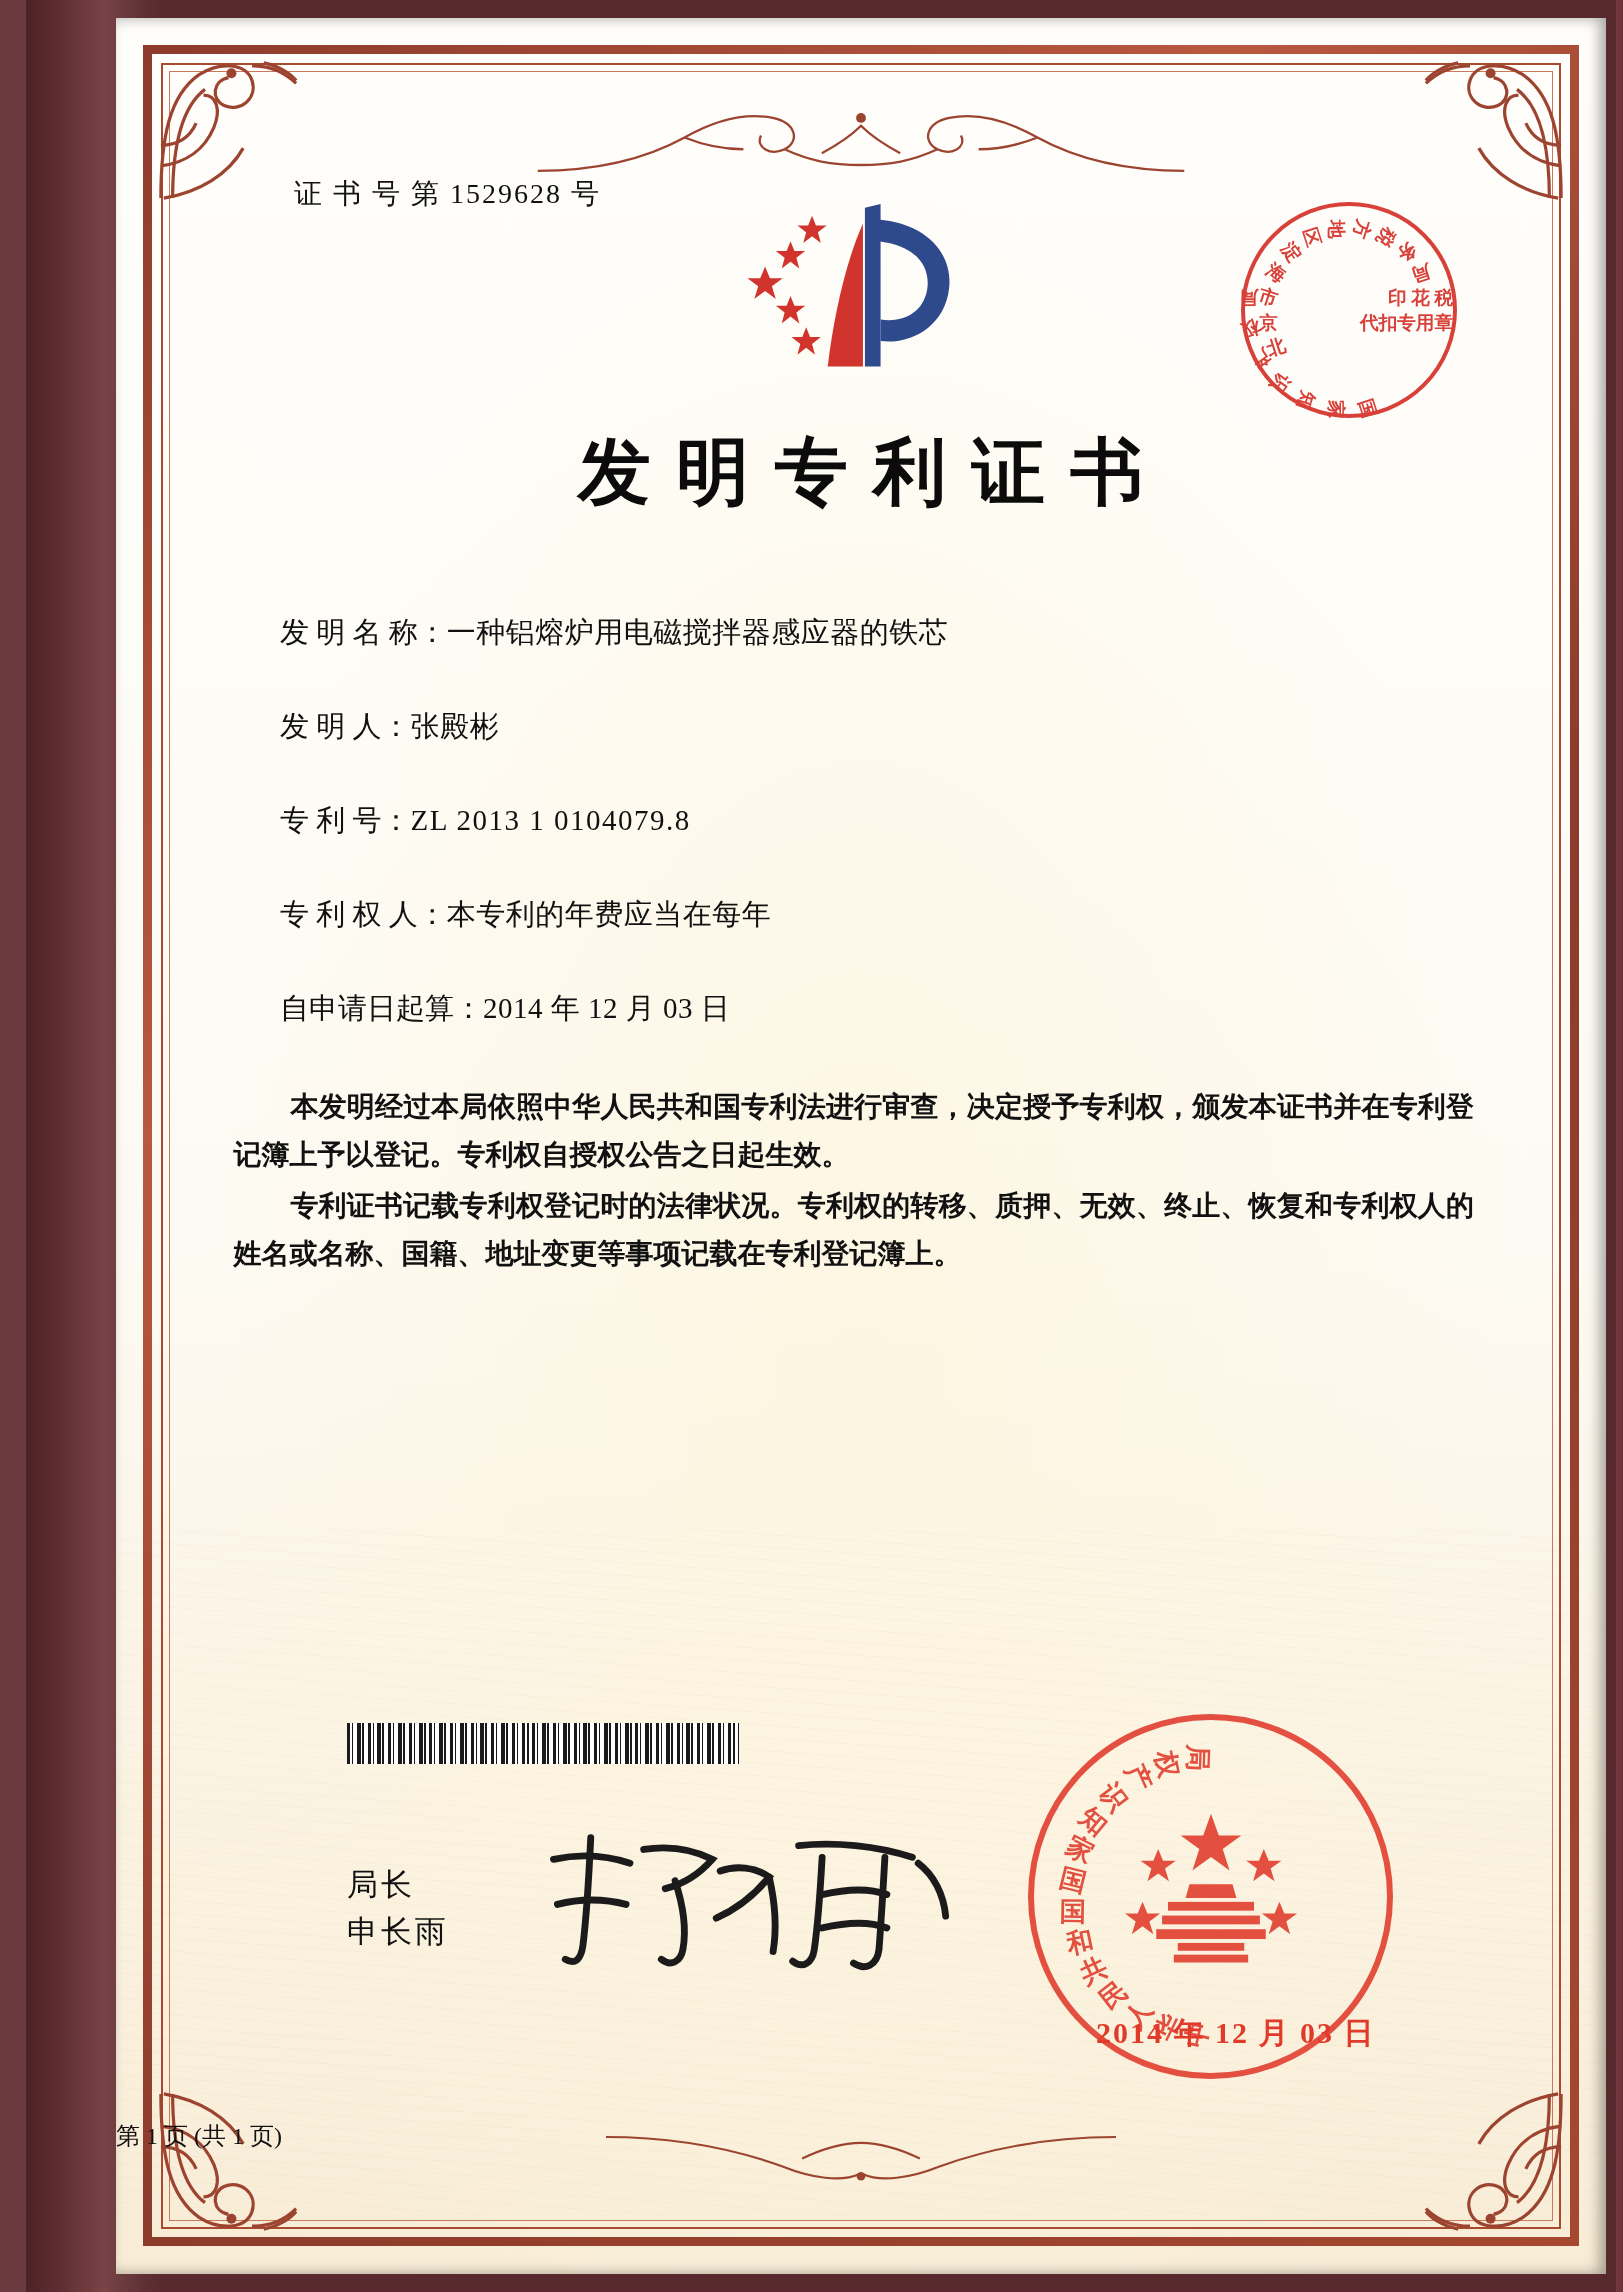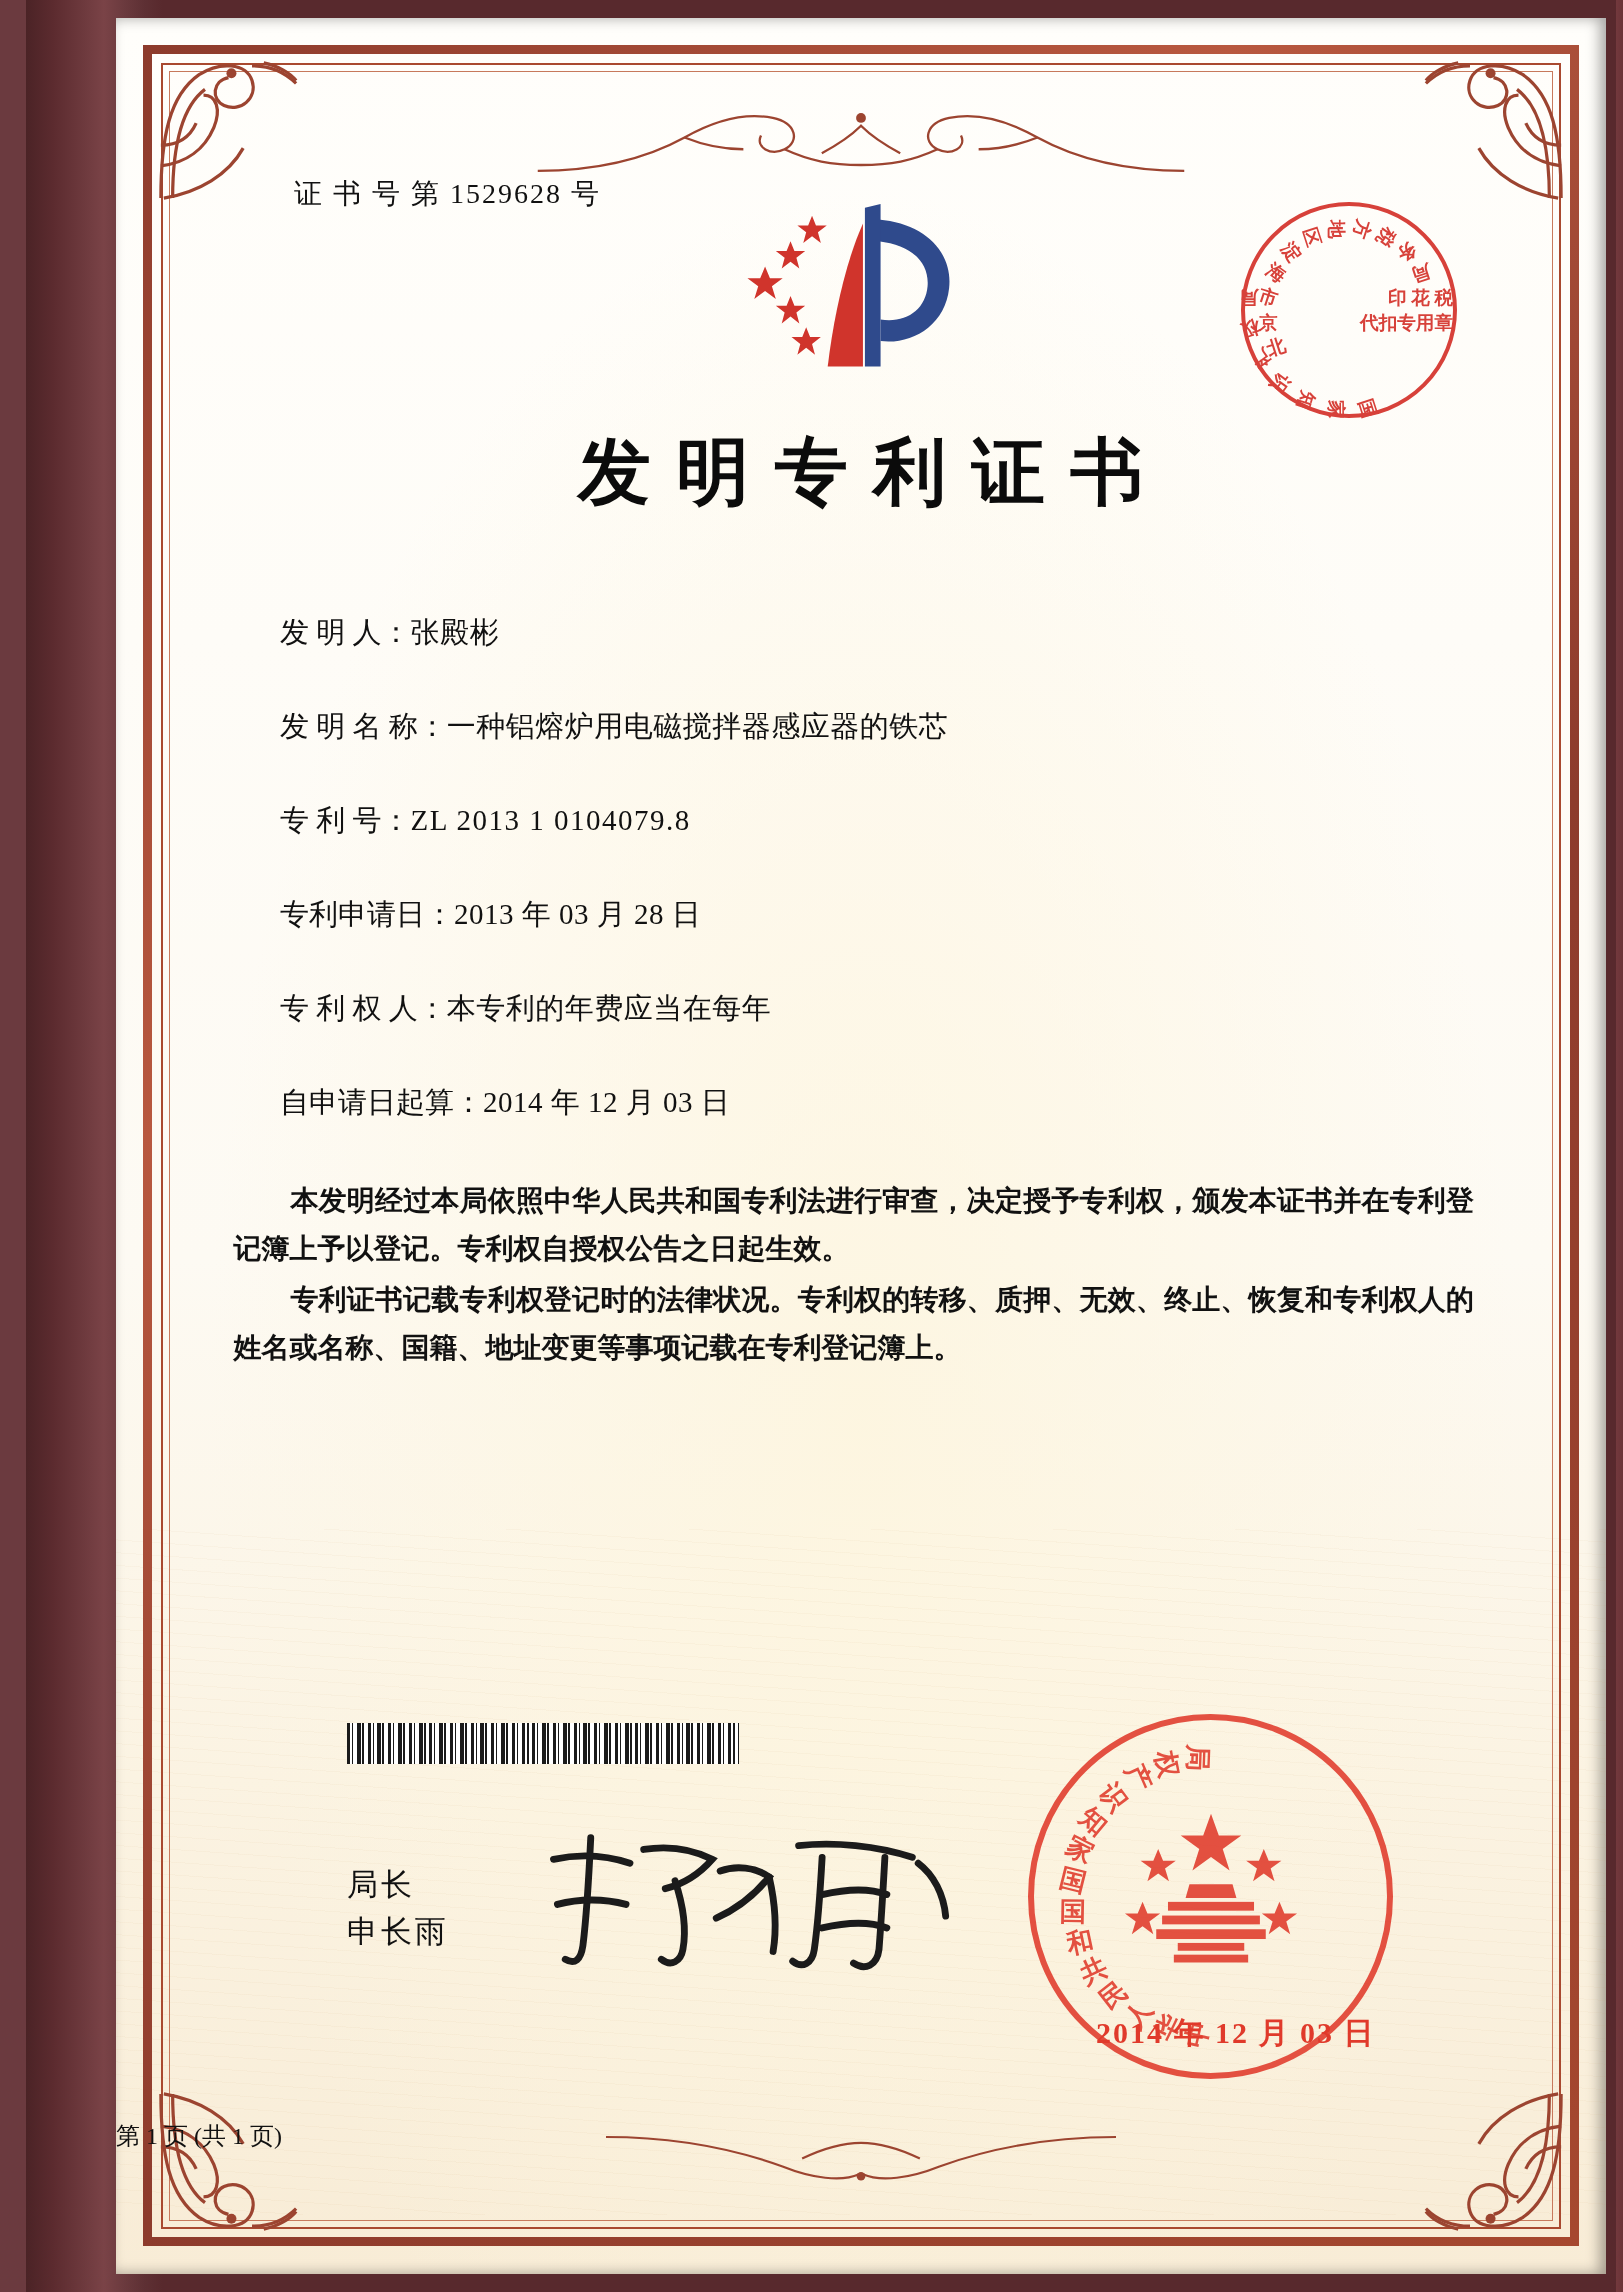--- a/index.html
+++ b/index.html
@@ -397,30 +397,27 @@
             <polygon points="64,128 68,138 79,138 70,145 73,156 64,149 55,156 58,145 49,138 60,138"></polygon>
             <polygon points="70,14 74,24 85,24 76,31 79,42 70,35 61,42 64,31 55,24 66,24"></polygon>
           </g>
         </svg>
       </div>
 
       <div class="doc-title">发明专利证书</div>
 
       <div class="fields">
         <div class="field">
-          <span class="lbl">发 明 人：</span><span class="val">张殿彬</span>
+          <span class="lbl">发 明 名 称：</span><span class="val">一种铝熔炉用电磁搅拌器感应器的铁芯</span>
         </div>
         <div class="field">
-          <span class="lbl">发 明 名 称：</span><span class="val">一种铝熔炉用电磁搅拌器感应器的铁芯</span>
+          <span class="lbl">发 明 人：</span><span class="val">张殿彬</span>
         </div>
         <div class="field num">
           <span class="lbl">专 利 号：</span><span class="val">ZL 2013 1 0104079.8</span>
-        </div>
-        <div class="field">
-          <span class="lbl">专利申请日：</span><span class="val">2013 年 03 月 28 日</span>
         </div>
         <div class="field">
           <span class="lbl">专 利 权 人：</span><span class="val">本专利的年费应当在每年</span>
         </div>
         <div class="field">
           <span class="lbl">自申请日起算：</span><span class="val">2014 年 12 月 03 日</span>
         </div>
       </div>
 
       <div class="body-text">

